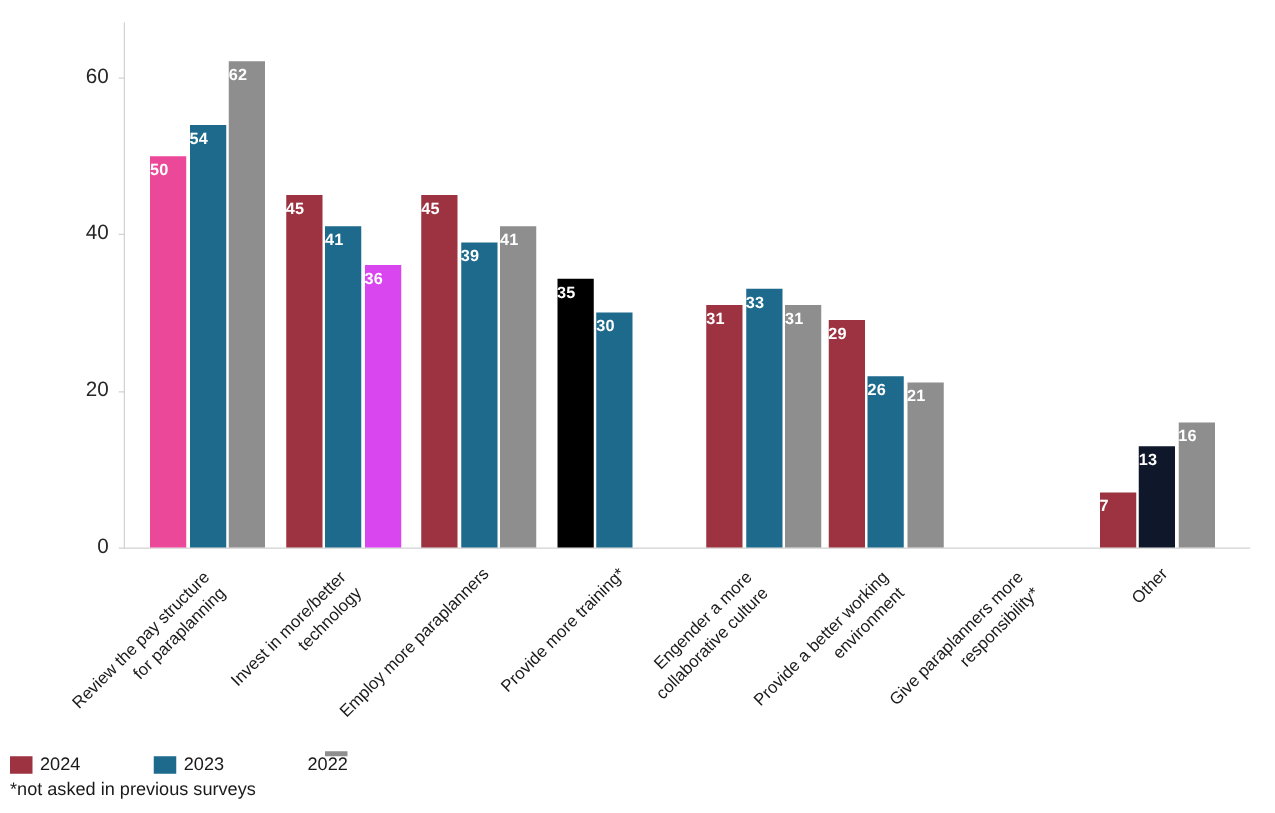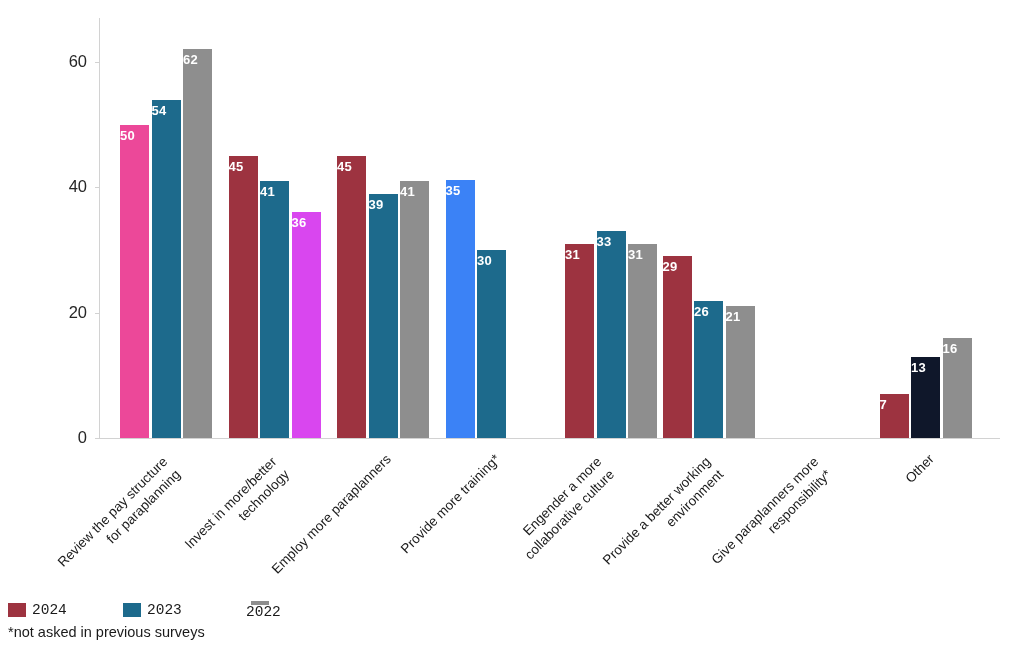--- a/index.html
+++ b/index.html
@@ -106,22 +106,21 @@
     position: absolute;
     left: 8px;
     top: 601px;
     height: 18px;
   }
   .legend-item {
     position: absolute;
     top: 0;
     height: 18px;
     display: flex;
-    align-items: center;
-    font-family: Liberation Mono, monospace;
+    align-items: flex-end;
   }
   .legend-swatch {
     width: 18px;
     height: 14px;
     display: inline-block;
   }
   .legend-swatch.c2024 { background: #9d3340; }
   .legend-swatch.c2023 { background: #1d6a8c; }
   .legend-swatch.c2022 { background: #8e8e8e; }
   .legend-text {
@@ -187,21 +186,21 @@
           <span class="bar-value">45</span>
         </div>
         <div class="bar c2023" style="left: 31.5px; height: 244.478px; background: rgb(29, 106, 140);">
           <span class="bar-value">39</span>
         </div>
         <div class="bar c2022" style="left: 63px; height: 257.015px; background: rgb(142, 142, 142);">
           <span class="bar-value">41</span>
         </div>
       </div>
       <div class="group" style="left: 346.5px; width: 92px;">
-        <div class="bar c2024" style="left: 0px; height: 258px; background: #3b82f6; margin-top: 20px;">
+        <div class="bar c2024" style="left: 0px; height: 215px; background: #000000; margin-top: 20px;">
           <span class="bar-value">35</span>
         </div>
         <div class="bar c2023" style="left: 31.5px; height: 188.06px; background: rgb(29, 106, 140);">
           <span class="bar-value">30</span>
         </div>
       </div>
       <div class="group" style="left: 466px; width: 92px;">
         <div class="bar c2024" style="left: 0px; height: 194.328px; background: rgb(157, 51, 64);">
           <span class="bar-value">31</span>
         </div>

